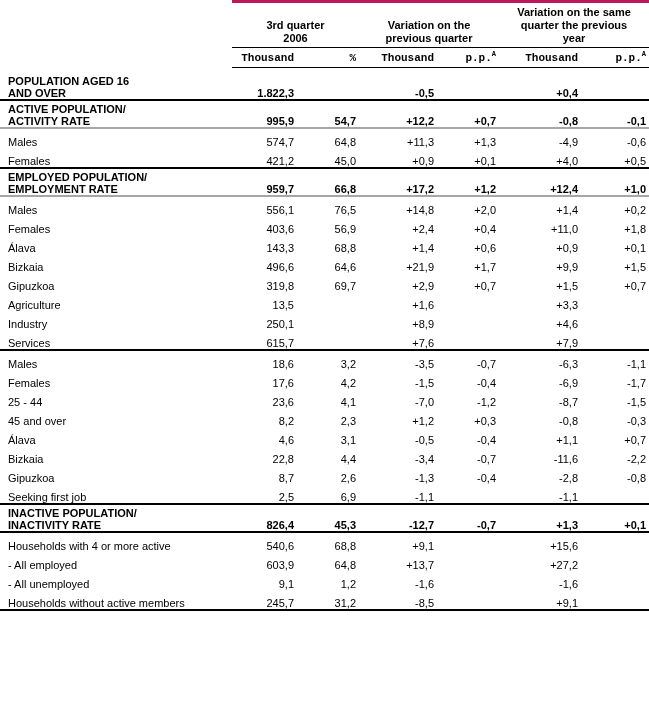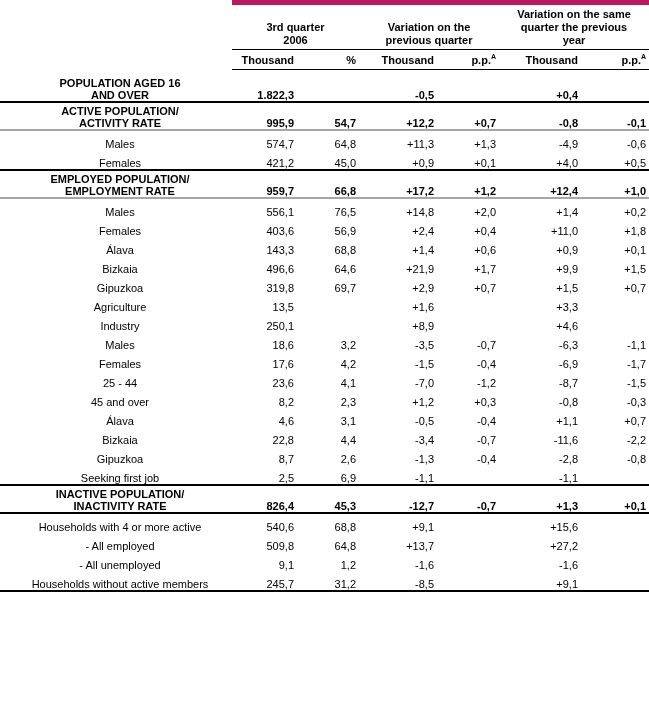--- a/index.html
+++ b/index.html
@@ -17,34 +17,35 @@
   td { padding: 0; vertical-align: bottom; overflow: hidden; white-space: nowrap; }
 
   
   td.corner { border: none; }
   td.ghead {
     font-weight: bold;
     text-align: center;
     vertical-align: bottom;
     line-height: 13px;
     padding: 3px 1px 2px 1px;
-    border-top: 5px solid #be185d;
+    border-top: 3px solid #be185d;
     border-bottom: 1px solid #000;
   }
   tr.subheader td.subh {
     font-weight: bold;
     text-align: right;
     padding: 4px 3px 3px 0;
     border-bottom: 1px solid #000;
+    font-family: Liberation Mono, monospace;
   }
   sup.marker { font-size: 7px; vertical-align: super; line-height: 0; }
 
   
   tbody td { line-height: 12px; }
-  td.label { padding-left: 8px; text-align: center; }
+  td.label { padding-left: 8px; text-align: left; }
   td.num   { text-align: right; padding-right: 3px; }
 
   tr.item td    { height: 19px; font-weight: normal; }
   tr.section td { height: 26px; font-weight: bold; }
   tr.section1 td{ height: 19px; font-weight: bold; }
 
   tbody tr:first-child td { padding-top: 5px; }
 
   tr.sep-black td { border-bottom: 2px solid #000; }
   tr.sep-gray  td { border-bottom: 2px solid #a6a6a6; margin-left: 44px; }
@@ -218,20 +219,31 @@
         <td class="label">
           <div>Industry</div>
         </td>
         <td class="num">250,1</td>
         <td class="num"></td>
         <td class="num">+8,9</td>
         <td class="num"></td>
         <td class="num">+4,6</td>
         <td class="num"></td>
       </tr>
+      <tr class="item sep-black">
+        <td class="label">
+          <div>Services</div>
+        </td>
+        <td class="num">615,7</td>
+        <td class="num"></td>
+        <td class="num">+7,6</td>
+        <td class="num"></td>
+        <td class="num">+7,9</td>
+        <td class="num"></td>
+      </tr>
       <tr class="item">
         <td class="label">
           <div>Males</div>
         </td>
         <td class="num">18,6</td>
         <td class="num">3,2</td>
         <td class="num">-3,5</td>
         <td class="num">-0,7</td>
         <td class="num">-6,3</td>
         <td class="num">-1,1</td>
@@ -333,21 +345,21 @@
         <td class="num">68,8</td>
         <td class="num">+9,1</td>
         <td class="num"></td>
         <td class="num">+15,6</td>
         <td class="num"></td>
       </tr>
       <tr class="item">
         <td class="label">
           <div>- All employed</div>
         </td>
-        <td class="num">509,8</td>
+        <td class="num">603,9</td>
         <td class="num">64,8</td>
         <td class="num">+13,7</td>
         <td class="num"></td>
         <td class="num">+27,2</td>
         <td class="num"></td>
       </tr>
       <tr class="item">
         <td class="label">
           <div>- All unemployed</div>
         </td>

